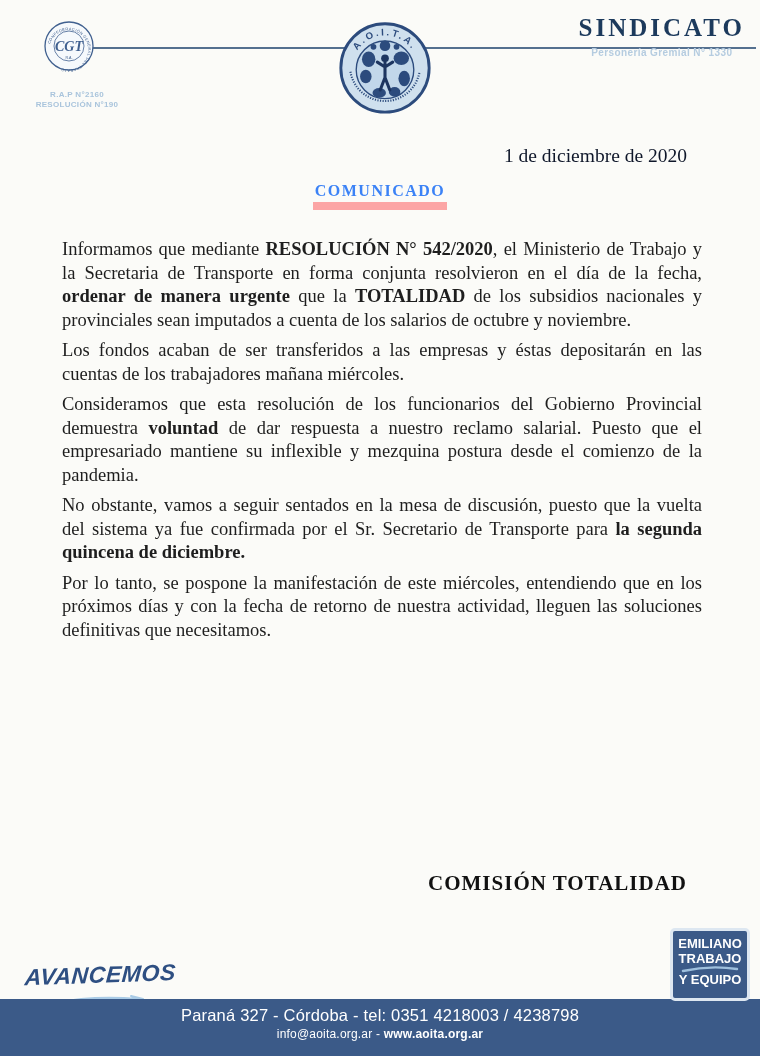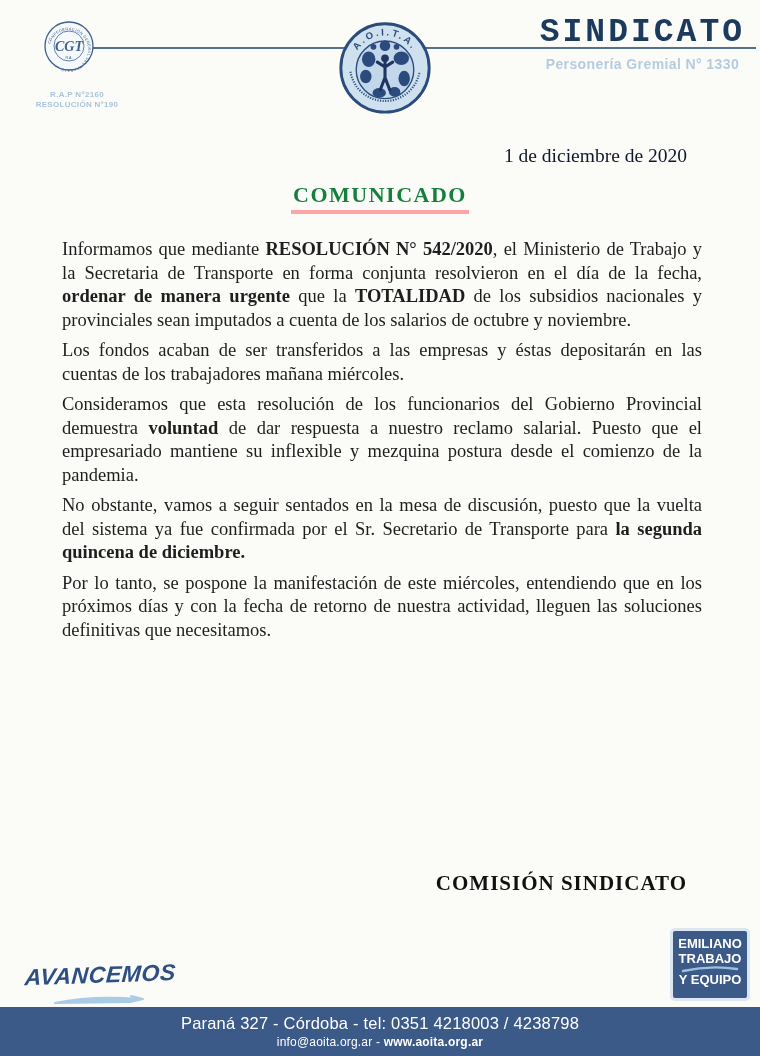--- a/index.html
+++ b/index.html
@@ -16,55 +16,55 @@
   }
   .cgt-wrap{position:absolute;left:39px;top:18px;width:120px;}
   .cgt-caption{
     position:absolute;left:-22px;top:72px;width:120px;text-align:center;
     font-family:"Liberation Sans",sans-serif;font-size:8px;font-weight:bold;
     color:#a9c4dc;line-height:10px;letter-spacing:.3px;
   }
   .aoita-svg{position:absolute;left:337px;top:16px;}
   .sindicato{position:absolute;right:15px;top:14px;text-align:center;}
   .sindicato-title{
-    font-family:Liberation Mono, monospace;font-weight:bold;
-    font-size:33px;letter-spacing:3px;color:#1c3a5c;white-space:nowrap;
+    font-family:Liberation Serif, serif;font-weight:bold;
+    font-size:25px;letter-spacing:3px;color:#1c3a5c;white-space:nowrap;
   }
   .sindicato-sub{
     margin-top:5px;font-family:"Liberation Sans",sans-serif;font-weight:bold;
-    font-size:14px;color:#b5cce0;letter-spacing:.4px;
+    font-size:10px;color:#b5cce0;letter-spacing:.4px;
   }
   
   .date{
     position:absolute;right:73px;top:145px;font-size:19.5px;color:#0f172a;
   }
   .title-wrap{position:absolute;left:0;top:182px;width:760px;text-align:center;}
   .title{
-    display:inline-block;font-size:22px;font-weight:bold;letter-spacing:1.5px;
-    color:#15803d;border-bottom:4px solid #fca5a5;padding:0 2px 2px 2px;
+    display:inline-block;font-size:16px;font-weight:bold;letter-spacing:1.5px;
+    color:#3b82f6;border-bottom:8px solid #fca5a5;padding:0 2px 2px 2px;
   }
   .body-text{position:absolute;left:62px;top:238px;width:640px;}
   .body-text p{
     margin:0 0 7px 0;font-size:18.5px;line-height:23.5px;color:#1e1e1e;
     text-align:justify;
   }
   .signature{
     position:absolute;right:73px;top:871px;font-size:21px;font-weight:bold;
     letter-spacing:1px;color:#111;white-space:nowrap;
   }
   
   .avancemos{position:absolute;left:25px;top:962px;width:130px;}
   .avancemos-text{
     font-family:"Liberation Sans",sans-serif;font-weight:bold;font-style:italic;
     font-size:23px;color:#2e4f82;transform:skewX(-6deg) rotate(-2deg);
     letter-spacing:0.5px;white-space:nowrap;
   }
   .avancemos-swoosh{position:absolute;left:28px;top:32px;}
   .footer-bar{
-    position:absolute;left:0;bottom:0;width:760px;height:49px;background:#3b5a88;
+    position:absolute;left:0;bottom:0;width:760px;height:57px;background:#3b5a88;
     text-align:center;color:#fff;font-family:"Liberation Sans",sans-serif;
   }
   .footer-line1{margin-top:7px;font-size:16.5px;letter-spacing:.2px;}
   .footer-line2{margin-top:2px;font-size:12px;letter-spacing:.2px;}
   .badge{
     position:absolute;left:670px;top:928px;width:74px;height:62px;
     background:#3b5a88;border:3px solid #dde7f1;border-radius:5px;
     text-align:center;color:#fff;font-family:"Liberation Sans",sans-serif;
     font-weight:bold;font-size:13px;line-height:15px;padding-top:5px;
     box-sizing:content-box;
@@ -136,21 +136,21 @@
   </div>
 
   <main class="body-text">
     <p><span>Informamos que mediante </span><span class="b">RESOLUCIÓN N° 542/2020</span><span>, el Ministerio de Trabajo y la Secretaria de Transporte en forma conjunta resolvieron en el día de la fecha, </span><span class="b">ordenar de manera urgente</span><span> que la </span><span class="b">TOTALIDAD</span><span> de los subsidios nacionales y provinciales sean imputados a cuenta de los salarios de octubre y noviembre.</span></p>
     <p><span>Los fondos acaban de ser transferidos a las empresas y éstas depositarán en las cuentas de los trabajadores mañana miércoles.</span></p>
     <p><span>Consideramos que esta resolución de los funcionarios del Gobierno Provincial demuestra </span><span class="b">voluntad</span><span> de dar respuesta a nuestro reclamo salarial. Puesto que el empresariado mantiene su inflexible y mezquina postura desde el comienzo de la pandemia.</span></p>
     <p><span>No obstante, vamos a seguir sentados en la mesa de discusión, puesto que la vuelta del sistema ya fue confirmada por el Sr. Secretario de Transporte para </span><span class="b">la segunda quincena de diciembre.</span></p>
     <p><span>Por lo tanto, se pospone la manifestación de este miércoles, entendiendo que en los próximos días y con la fecha de retorno de nuestra actividad, lleguen las soluciones definitivas que necesitamos.</span></p>
   </main>
 
-  <div class="signature">COMISIÓN SINDICATO</div>
+  <div class="signature">COMISIÓN TOTALIDAD</div>
 
   <div class="avancemos">
     <div class="avancemos-text">AVANCEMOS</div>
     <svg class="avancemos-swoosh" width="92" height="12" viewBox="0 0 92 12">
       <path d="M2,9 Q40,1 86,5 L78,2 L90,5 L77,8 Z" fill="#a9cbe6" stroke="#a9cbe6" stroke-width="2" stroke-linejoin="round"></path>
     </svg>
   </div>
 
   <div class="footer-bar">
     <div class="footer-line1">Paraná 327 - Córdoba - tel: 0351 4218003 / 4238798</div>

